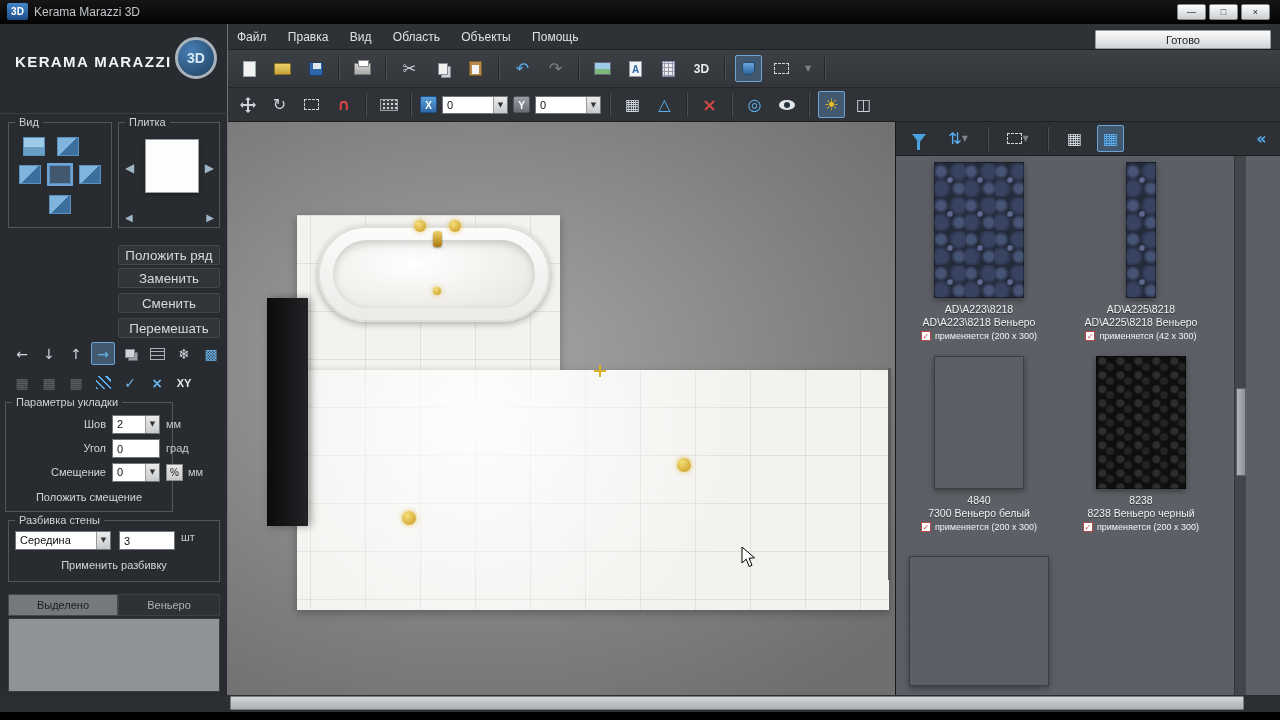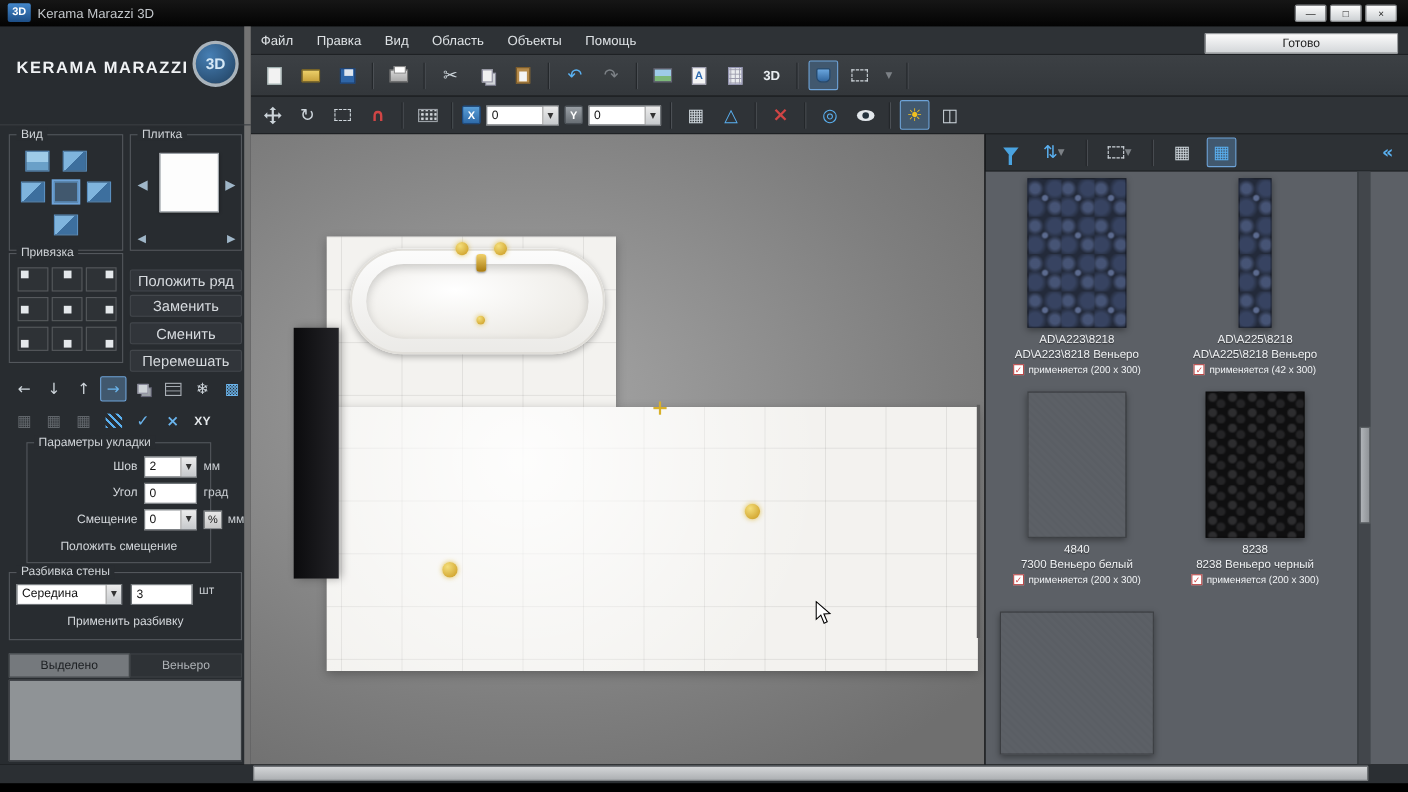--- a/index.html
+++ b/index.html
@@ -71,33 +71,33 @@
   .axis.y{background:linear-gradient(#9aa0a6,#686e74);border:1px solid #50565c;}
   .tinput{width:66px;height:18px;background:#fff;border:1px solid #6f7478;position:relative;flex:none;}
   .tinput input{position:absolute;left:0;top:0;width:50px;height:16px;border:0;font-size:11px;
     padding:0 0 0 4px;font-family:"Liberation Sans",sans-serif;outline:none;color:#111;background:transparent;}
   .tinput .dd{position:absolute;right:0;top:0;width:14px;height:16px;
     background:linear-gradient(#ececec,#c6c9cc);border-left:1px solid #999;
     font-size:7px;text-align:center;line-height:16px;color:#333;}
 
   
   #sidebar{position:absolute;left:0;top:24px;width:228px;height:671px;background:#282c30;
-    border-right:6px solid #737373;color:#d4d8db;font-size:11px;}
+    border-right:1px solid #737373;color:#d4d8db;font-size:11px;}
   #brand{position:absolute;left:0;top:0;width:228px;height:90px;border-bottom:1px solid #3a3e42;}
   #brand-name{position:absolute;left:15px;top:29px;font-size:15px;font-weight:bold;
     letter-spacing:1.4px;color:#f0f2f4;}
   #brand-badge{position:absolute;left:175px;top:13px;width:42px;height:42px;border:3px solid #a9b3bb;
     border-radius:50%;text-align:center;line-height:37px;font-weight:bold;font-size:14px;
     color:#d5e8f6;background:radial-gradient(circle at 35% 30%,#467fb4,#203f5e);}
   .group{position:absolute;border:1px solid #53575c;}
   .glabel{position:absolute;left:6px;top:-7px;background:#282c30;padding:0 4px;color:#cfd3d7;}
   #g-view{left:8px;top:98px;width:104px;height:106px;}
   #g-tile{left:118px;top:98px;width:102px;height:106px;}
   #g-snap{left:8px;top:206px;width:104px;height:100px;}
-  #g-params{left:24px;top:378px;width:168px;height:110px;}
+  #g-params{left:5px;top:378px;width:168px;height:110px;}
   #g-wall{left:8px;top:496px;width:212px;height:62px;}
   .view-ic{position:absolute;width:22px;height:19px;border:1px solid #5a8fbf;background:#31353a;}
   .view-ic.fill{background:linear-gradient(135deg,#7fb4dd 50%,#3d6f9e 50%);}
   .view-ic.pic{background:linear-gradient(#9ecbe8 55%,#6aa0c8 55%);}
   .view-ic.sel{outline:2px solid #6ea3d8;background:#41586e;}
   .tile-prev{position:absolute;left:26px;top:16px;width:54px;height:54px;background:#fdfdfd;
     border:1px solid #9aa0a6;box-shadow:0 1px 3px rgba(0,0,0,.4);}
   .tile-arrow{position:absolute;color:#9fb6c8;font-size:12px;}
   .snap-cell{position:absolute;width:28px;height:22px;border:1px solid #56595d;background:#2e3236;}
   .snap-cell::before{content:"";position:absolute;width:7px;height:7px;background:#e4e8eb;}
@@ -359,32 +359,20 @@
 
     <div class="group" id="g-tile">
       <span class="glabel">Плитка</span>
       <span class="tile-arrow glyph" style="left:6px;top:38px">◀</span>
       <span class="tile-prev"></span>
       <span class="tile-arrow glyph" style="right:5px;top:38px">▶</span>
       <span class="tile-arrow glyph" style="left:6px;bottom:4px;font-size:10px">◀</span>
       <span class="tile-arrow glyph" style="right:5px;bottom:4px;font-size:10px">▶</span>
     </div>
 
-    <div class="group" id="g-snap">
-      <span class="glabel">Привязка</span>
-      <span class="snap-cell sc1" style="left:7px;top:12px"></span>
-      <span class="snap-cell sc2" style="left:38px;top:12px"></span>
-      <span class="snap-cell sc3" style="left:69px;top:12px"></span>
-      <span class="snap-cell sc4" style="left:7px;top:39px"></span>
-      <span class="snap-cell sc5" style="left:38px;top:39px"></span>
-      <span class="snap-cell sc6" style="left:69px;top:39px"></span>
-      <span class="snap-cell sc7" style="left:7px;top:66px"></span>
-      <span class="snap-cell sc8" style="left:38px;top:66px"></span>
-      <span class="snap-cell sc9" style="left:69px;top:66px"></span>
-    </div>
 
     <button class="act-btn" style="top:221px">Положить ряд</button>
     <button class="act-btn" style="top:244px">Заменить</button>
     <button class="act-btn" style="top:269px">Сменить плитку</button>
     <button class="act-btn" style="top:294px">Перемешать</button>
 
     <div class="srow" style="top:318px">
       <span class="sbtn">
           <span class="sg glyph">←</span>
         </span>

